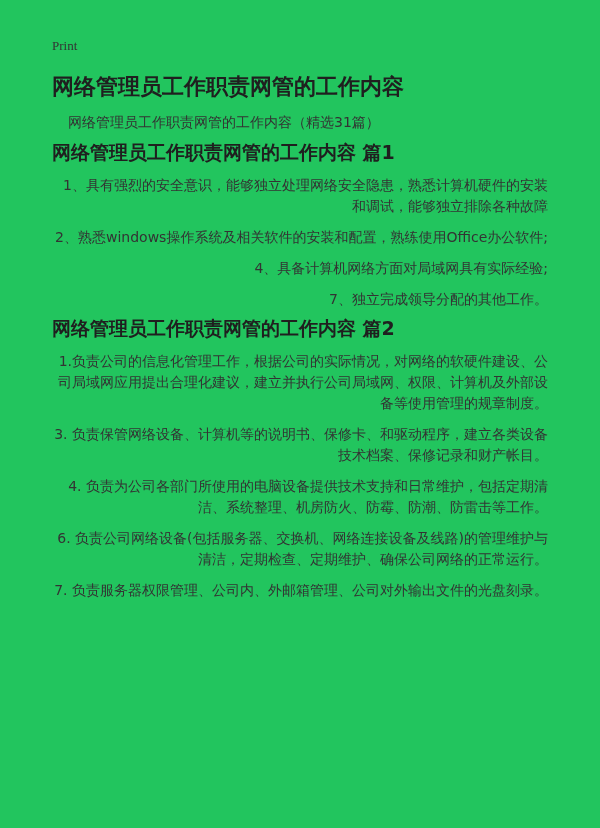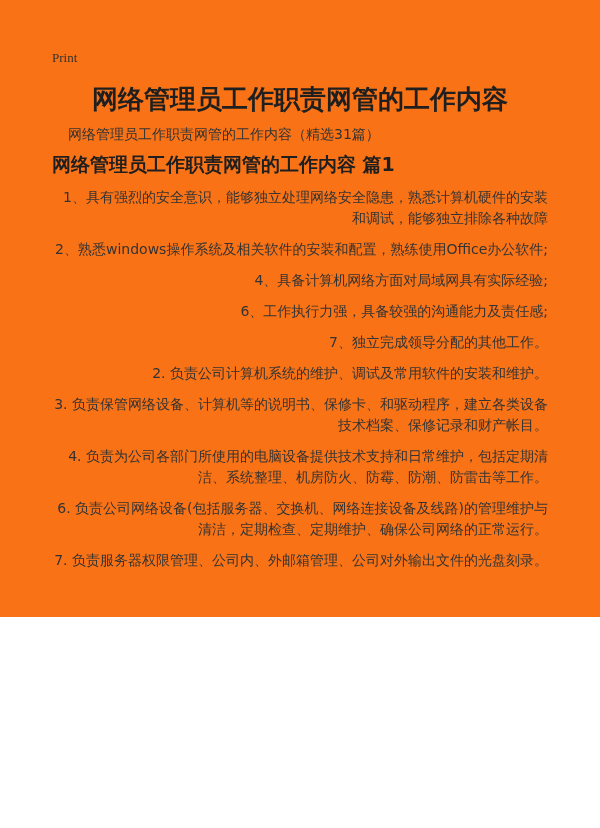--- a/index.html
+++ b/index.html
@@ -10,39 +10,39 @@
   body {
     width: 600px;
     height: 828px;
     overflow: hidden;
     font-family: "DejaVu Sans", sans-serif;
     color: #333333;
   }
   .page {
     box-sizing: border-box;
     width: 600px;
-    height: 617px;
-    padding: 50px 52px 0 52px;
-    background: #f97316;
+    height: 828px;
+    padding: 38px 52px 0 52px;
+    background: #22c55e;
   }
   .print-link {
     font-family: "Liberation Serif", serif;
     font-size: 13px;
     line-height: 16px;
     color: #333333;
     margin: 0 0 20px 0;
     cursor: pointer;
     width: -moz-fit-content;
     width: fit-content;
   }
   .doc-title {
-    font-size: 26px;
+    font-size: 22px;
     font-weight: bold;
     line-height: 26px;
-    text-align: center;
+    text-align: left;
     color: #1f1f1f;
     margin: 0 0 14px 0;
     font-family: "DejaVu Sans", sans-serif;
   }
   .doc-subtitle {
     font-size: 14px;
     line-height: 16px;
     color: #333333;
     margin: 0 0 14px 16px;
   }
@@ -71,25 +71,25 @@
 
   <h1 class="doc-title">网络管理员工作职责网管的工作内容</h1>
 
   <p class="doc-subtitle">网络管理员工作职责网管的工作内容（精选31篇）</p>
 
   <div class="section">
     <h2 class="section-heading">网络管理员工作职责网管的工作内容 篇1</h2>
     <p class="para">1、具有强烈的安全意识，能够独立处理网络安全隐患，熟悉计算机硬件的安装和调试，能够独立排除各种故障</p>
     <p class="para">2、熟悉windows操作系统及相关软件的安装和配置，熟练使用Office办公软件;</p>
     <p class="para">4、具备计算机网络方面对局域网具有实际经验;</p>
-    <p class="para">6、工作执行力强，具备较强的沟通能力及责任感;</p>
     <p class="para">7、独立完成领导分配的其他工作。</p>
   </div>
 
   <div class="section">
-    <p class="para">2. 负责公司计算机系统的维护、调试及常用软件的安装和维护。</p>
+    <h2 class="section-heading">网络管理员工作职责网管的工作内容 篇2</h2>
+    <p class="para">1.负责公司的信息化管理工作，根据公司的实际情况，对网络的软硬件建设、公司局域网应用提出合理化建议，建立并执行公司局域网、权限、计算机及外部设备等使用管理的规章制度。</p>
     <p class="para">3. 负责保管网络设备、计算机等的说明书、保修卡、和驱动程序，建立各类设备技术档案、保修记录和财产帐目。</p>
     <p class="para">4. 负责为公司各部门所使用的电脑设备提供技术支持和日常维护，包括定期清洁、系统整理、机房防火、防霉、防潮、防雷击等工作。</p>
     <p class="para">6. 负责公司网络设备(包括服务器、交换机、网络连接设备及线路)的管理维护与清洁，定期检查、定期维护、确保公司网络的正常运行。</p>
     <p class="para">7. 负责服务器权限管理、公司内、外邮箱管理、公司对外输出文件的光盘刻录。</p>
   </div>
 
 </div>
 
 </body></html>

